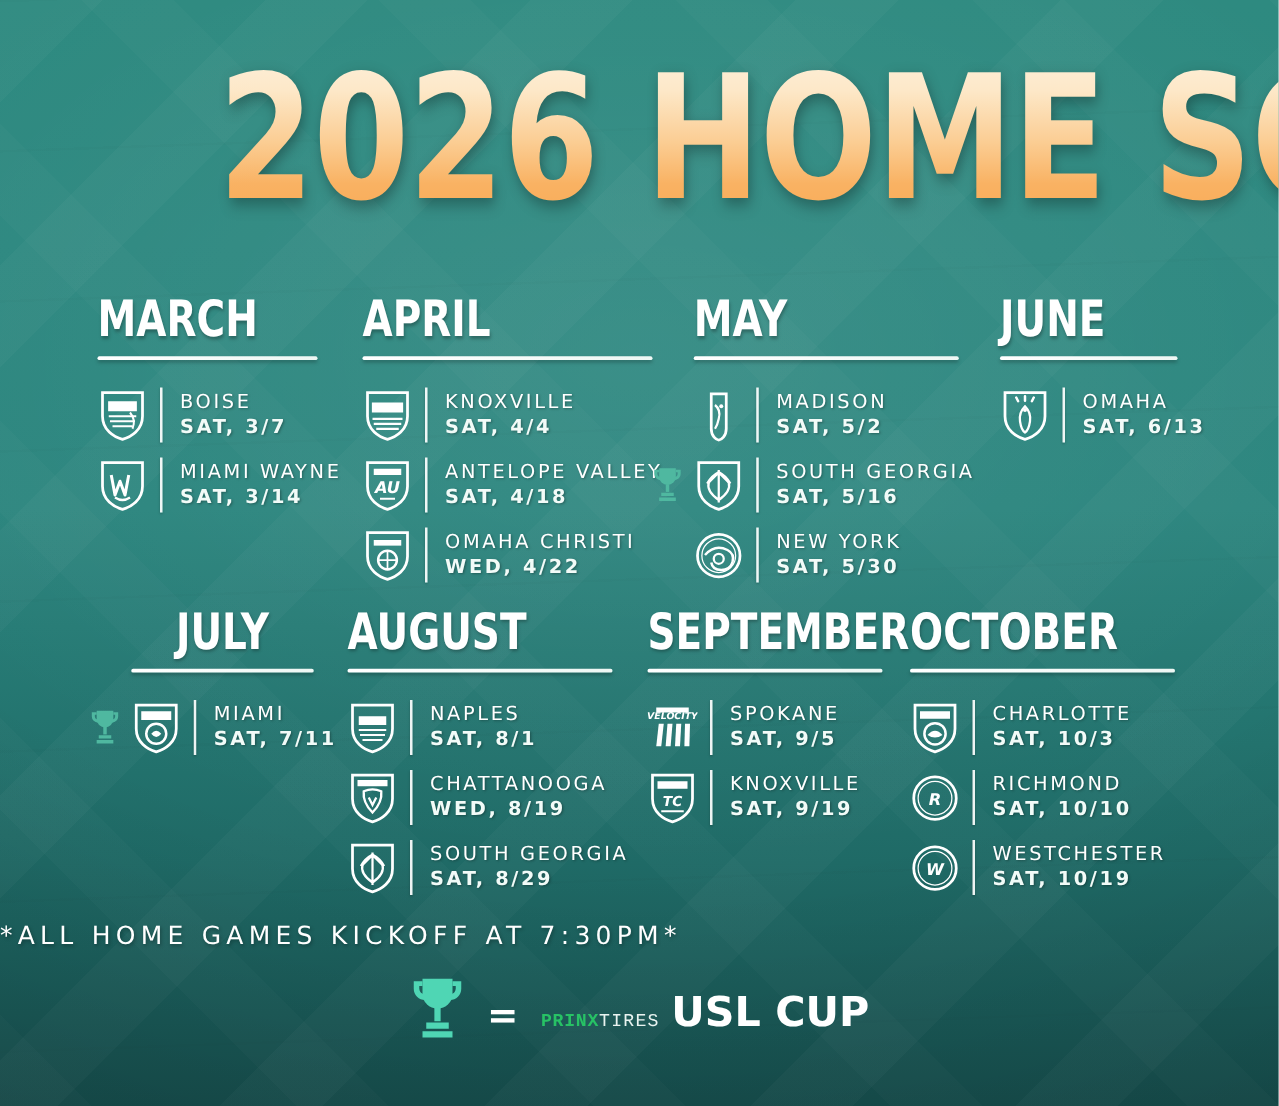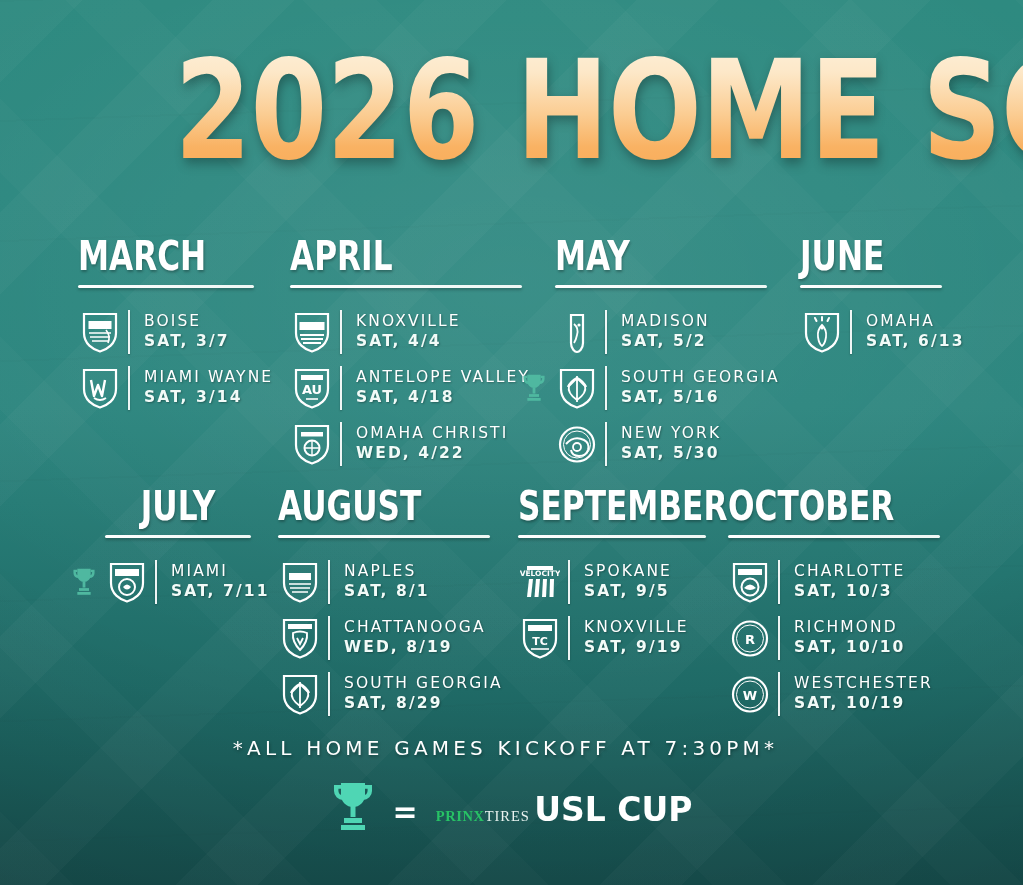--- a/index.html
+++ b/index.html
@@ -132,21 +132,21 @@
     position:absolute;
     left:-34px;
     top:50%;
     transform:translateY(-50%);
     width:26px; height:30px;
   }
 
   .crest {
     flex:0 0 auto;
     width:42px; height:46px;
-    display:flex; align-items:center; justify-content:flex-end;
+    display:flex; align-items:center; justify-content:flex-start;font-style:italic;
   }
   .crest svg { display:block; }
 
   .vbar {
     flex:0 0 auto;
     width:2px;
     height:44px;
     background:rgba(255,255,255,.92);
     margin:0 14px 0 8px;
     box-shadow:0 1px 2px rgba(0,0,0,.25);
@@ -171,21 +171,21 @@
     color:#f2fbf8;
     white-space:nowrap;
     line-height:1.28;
     text-shadow:1px 1px 2px rgba(0,0,0,.30);
   }
 
   
   #kickoff {
     position:absolute;
     top:736px; left:0; width:1011px;
-    text-align:center;
+    text-align:left;
     font-family:"DejaVu Sans", sans-serif;
     font-size:20px;
     letter-spacing:4.2px;
     color:#ffffff;
     text-shadow:1px 2px 3px rgba(0,0,0,.30);
     white-space:nowrap;
   }
 
   #legend {
     position:absolute;
@@ -196,21 +196,21 @@
   #legend .eq {
     font-family:"DejaVu Sans", sans-serif;
     font-size:30px;
     font-weight:700;
     color:#ffffff;
     line-height:1;
     margin-top:6px;
   }
   .usl-lock { line-height:1; text-align:left; }
   .prinx-row {
-    font-family:Liberation Serif, serif;
+    font-family:Liberation Mono, monospace;
     font-size:14.5px;
     font-weight:700;
     letter-spacing:.6px;
     line-height:1;
     margin-bottom:2px;
     white-space:nowrap;
   }
   .prinx { color:#27c265; }
   .tires { color:#e9f3f0; font-weight:400; letter-spacing:1px; }
   .uslcup {

